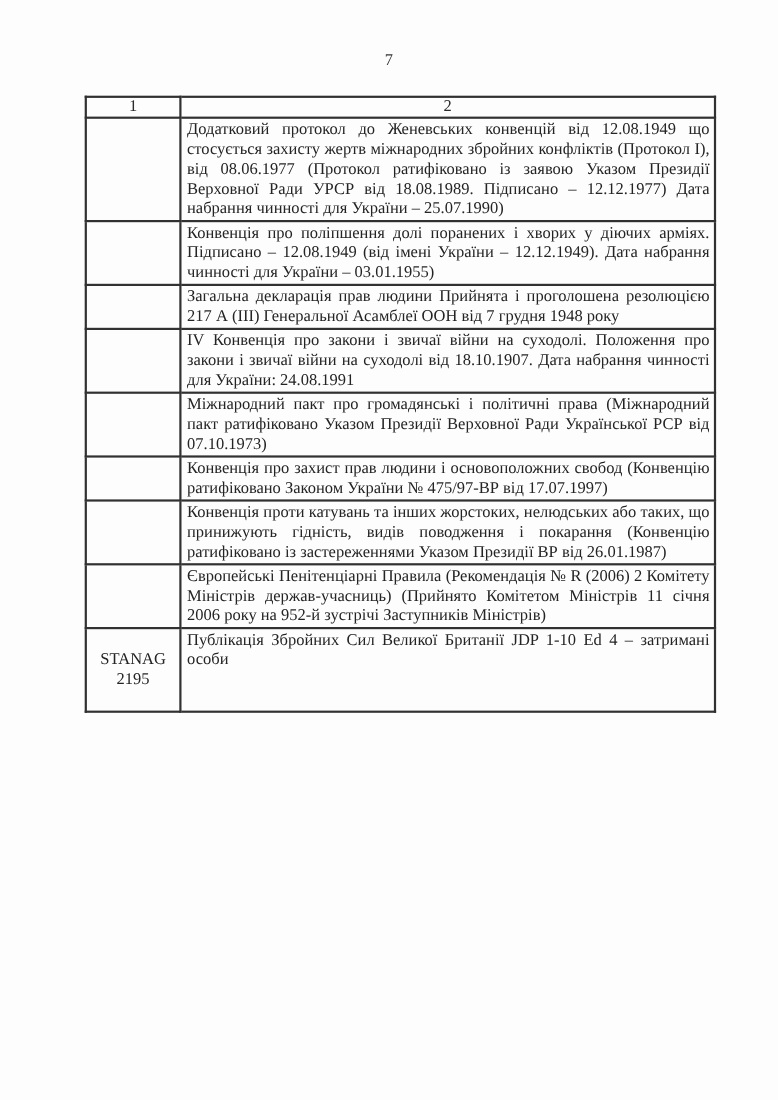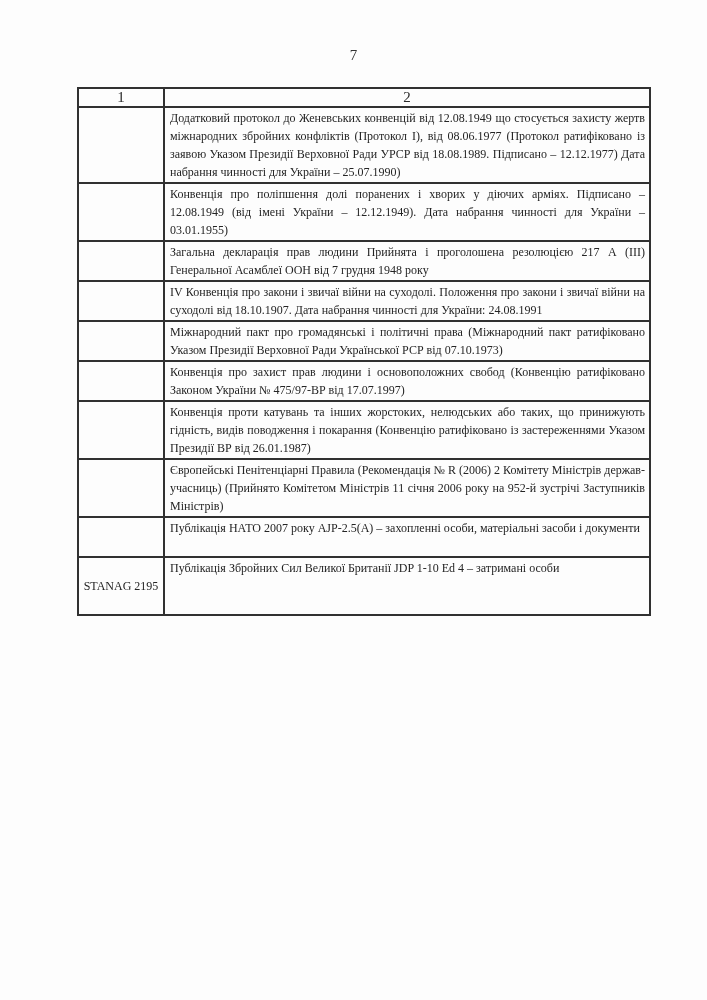--- a/index.html
+++ b/index.html
@@ -41,21 +41,21 @@
     font-weight: normal;
     font-size: 15px;
     line-height: 16px;
     text-align: center;
     padding: 0 0 1px 0;
     color: #2a2a2a;
   }
   .doc-table td {
     border: 2px solid #313131;
     vertical-align: top;
-    font-size: 12px;
+    font-size: 15px;
     line-height: 18px;
     color: #242424;
   }
   .doc-table td.cell-label {
     text-align: center;
     padding: 19px 2px;
   }
   .doc-table td.cell-text {
     text-align: justify;
     padding: 1px 4px 1px 5px;
@@ -106,23 +106,19 @@
       </tr>
       <tr>
         <td class="cell-label"></td>
         <td class="cell-text">Конвенція проти катувань та інших жорстоких, нелюдських або таких, що принижують гідність, видів поводження і покарання (Конвенцію ратифіковано із застереженнями Указом Президії ВР від 26.01.1987)</td>
       </tr>
       <tr>
         <td class="cell-label"></td>
         <td class="cell-text">Європейські Пенітенціарні Правила (Рекомендація № R (2006) 2 Комітету Міністрів держав-учасниць) (Прийнято Комітетом Міністрів 11 січня 2006 року на 952-й зустрічі Заступників Міністрів)</td>
       </tr>
       <tr>
-        <td class="cell-label"></td>
-        <td class="cell-text">Публікація НАТО 2007 року AJP-2.5(A) – захопленні особи, матеріальні засоби і документи</td>
-      </tr>
-      <tr>
         <td class="cell-label">STANAG 2195</td>
         <td class="cell-text">Публікація Збройних Сил Великої Британії JDP 1-10 Ed 4 – затримані особи</td>
       </tr>
     </tbody>
   </table>
 
 </div>
 
 </body></html>

